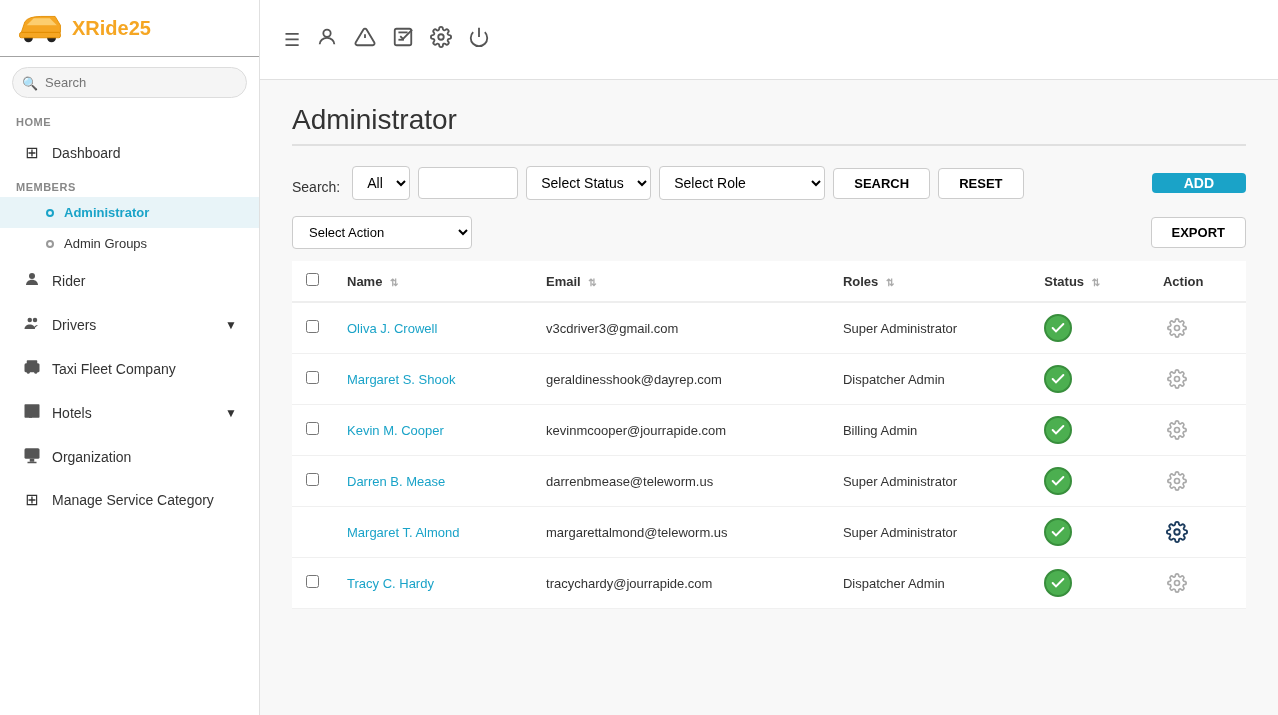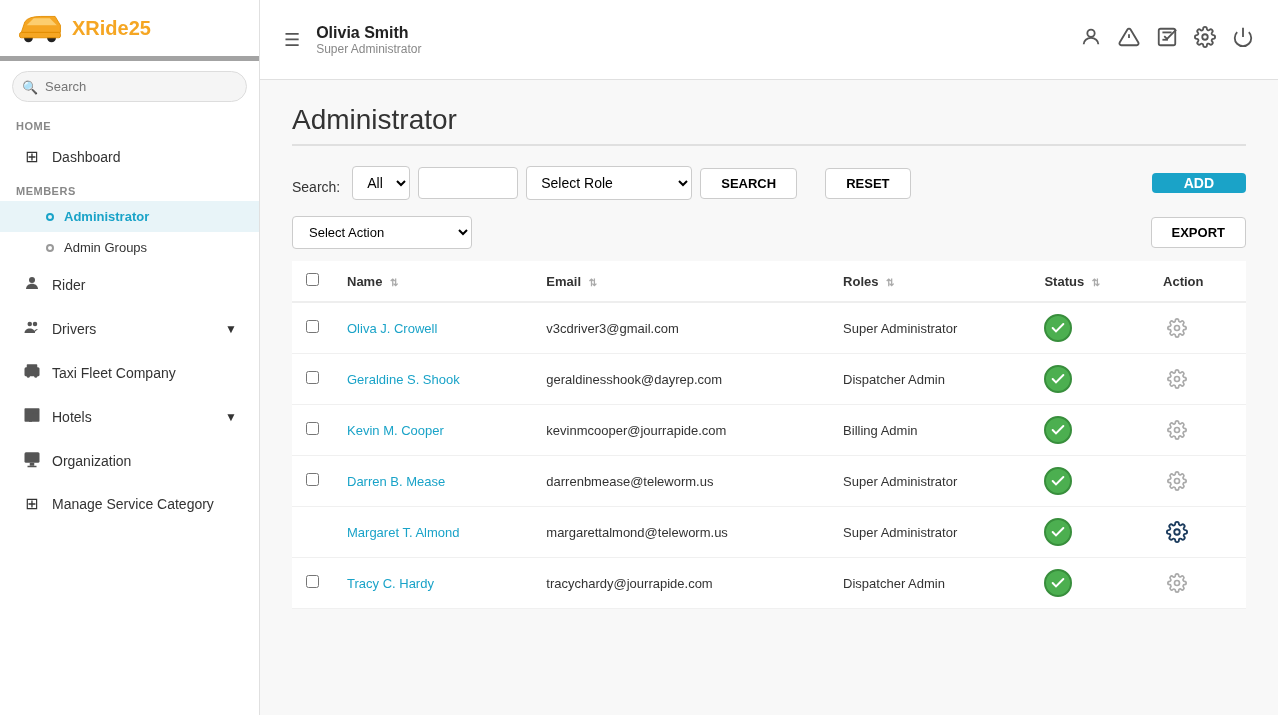--- a/index.html
+++ b/index.html
@@ -1,20 +1,20 @@
 <!DOCTYPE html>
 <html><head>
   <meta charset="utf-8">
   <style>
     * { box-sizing: border-box; margin: 0; padding: 0; }
     body { font-family: Arial, sans-serif; display: flex; height: 715px; width: 1278px; overflow: hidden; background: #f5f5f5; }
 
     
     .sidebar { width: 260px; background: #fff; height: 100%; display: flex; flex-direction: column; border-right: 1px solid #e0e0e0; overflow-y: auto; }
-    .sidebar-logo { display: flex; align-items: center; padding: 12px 16px; border-bottom: 5px solid #a3a3a3; }
+    .sidebar-logo { display: flex; align-items: center; padding: 12px 16px; border-bottom: 1px solid #a3a3a3; }
     .logo-icon { width: 48px; height: 32px; margin-right: 8px; }
     .logo-text { font-size: 20px; font-weight: bold; color: #222; }
     .logo-text span { color: #f5a623; }
     .sidebar-search { padding: 10px 12px; }
     .sidebar-search input { width: 100%; padding: 7px 12px 7px 32px; border: 1px solid #ddd; border-radius: 20px; font-size: 13px; background: #f5f5f5; }
     .search-wrap { position: relative; }
     .search-wrap .s-icon { position: absolute; left: 10px; top: 50%; transform: translateY(-50%); color: #999; font-size: 13px; }
     .sidebar-section-label { padding: 8px 16px 4px; font-size: 11px; font-weight: bold; color: #888; letter-spacing: 0.5px; }
     .sidebar-item { display: flex; align-items: center; padding: 10px 16px; cursor: pointer; font-size: 14px; color: #333; border-radius: 4px; margin: 1px 6px; }
     .sidebar-item.active { background: #1aa3c8; color: #fff; border-radius: 6px; }
@@ -43,21 +43,21 @@
     .page-title { font-size: 28px; font-weight: normal; color: #333; margin-bottom: 8px; }
     .title-underline { height: 2px; background: #e0e0e0; margin-bottom: 20px; }
 
     
     .search-bar { display: flex; align-items: center; gap: 8px; margin-bottom: 16px; flex-wrap: wrap; }
     .search-label { font-size: 14px; color: #333; margin-right: 4px; margin-top: 8px; }
     .search-bar select, .search-bar input[type="text"] { padding: 7px 10px; border: 1px solid #ccc; border-radius: 4px; font-size: 14px; background: #fff; }
     .search-bar select { appearance: auto; }
     .search-bar .text-input { width: 100px; }
     .btn-search { padding: 7px 20px; background: #fff; border: 1px solid #ccc; border-radius: 4px; font-size: 13px; cursor: pointer; font-weight: bold; }
-    .btn-reset { padding: 7px 20px; background: #fff; border: 1px solid #ccc; border-radius: 4px; font-size: 13px; cursor: pointer; font-weight: bold; margin-left: 20px; }
+    .btn-reset { padding: 7px 20px; background: #fff; border: 1px solid #ccc; border-radius: 4px; font-size: 13px; cursor: pointer; font-weight: bold; }
     .btn-add { padding: 2px 32px; background: #1aa3c8; color: #fff; border: none; border-radius: 4px; font-size: 14px; font-weight: bold; cursor: pointer; margin-left: auto; }
 
     
     .actions-row { display: flex; justify-content: space-between; align-items: center; margin-bottom: 12px; }
     .action-select select { padding: 7px 32px 7px 12px; border: 1px solid #ccc; border-radius: 4px; font-size: 13px; background: #fff; appearance: auto; min-width: 180px; }
     .btn-export { padding: 7px 20px; background: #fff; border: 1px solid #ccc; border-radius: 4px; font-size: 13px; cursor: pointer; font-weight: bold; }
 
     
     .admin-table { width: 100%; border-collapse: collapse; background: #fff; font-size: 13px; }
     .admin-table th { background: #fff; padding: 12px 14px; text-align: left; font-weight: bold; color: #333; border-bottom: 2px solid #eee; white-space: nowrap; }
@@ -178,24 +178,20 @@
   <div class="sidebar-item">
     <span class="item-icon">⊞</span>
     <span>Manage Service Category</span>
   </div>
 </div>
 
 <div class="main">
 
   <div class="topbar">
     <span class="topbar-menu-icon">☰</span>
-    <div class="topbar-user">
-      <div class="topbar-user-name">Olivia Smith</div>
-      <div class="topbar-user-role">Super Administrator</div>
-    </div>
     <div class="topbar-actions">
       <span class="topbar-action-icon">
         <svg width="22" height="22" viewBox="0 0 24 24" fill="none" stroke="#555" stroke-width="2">
             <circle cx="12" cy="8" r="4"></circle>
             <path d="M4 20c0-4 3.6-7 8-7s8 3 8 7"></path>
           </svg>
       </span>
       <span class="topbar-action-icon">
         <svg width="22" height="22" viewBox="0 0 24 24" fill="none" stroke="#555" stroke-width="2">
             <path d="M10.29 3.86L1.82 18a2 2 0 001.71 3h16.94a2 2 0 001.71-3L13.71 3.86a2 2 0 00-3.42 0z"></path>
@@ -230,20 +226,25 @@
     <div class="page-title">Administrator</div>
     <div class="title-underline"></div>
 
     <div class="search-bar">
       <span class="search-label">Search:</span>
       <select>
         <option>All</option>
       </select>
       <input type="text" class="text-input" value="" style="">
       <select>
+        <option>Select Status</option>
+        <option>Active</option>
+        <option>Inactive</option>
+      </select>
+      <select>
         <option>Select Role</option>
         <option>Super Administrator</option>
         <option>Dispatcher Admin</option>
         <option>Billing Admin</option>
       </select>
       <button class="btn-search">SEARCH</button>
       <button class="btn-reset">RESET</button>
       <button class="btn-add">ADD</button>
     </div>
 
@@ -302,21 +303,21 @@
                 <div class="gear-icon">
                   <svg width="20" height="20" viewBox="0 0 24 24" fill="none" stroke="#aaa" stroke-width="2">
                     <circle cx="12" cy="12" r="3"></circle>
                     <path d="M19.4 15a1.65 1.65 0 0 0 .33 1.82l.06.06a2 2 0 0 1-2.83 2.83l-.06-.06a1.65 1.65 0 0 0-1.82-.33 1.65 1.65 0 0 0-1 1.51V21a2 2 0 0 1-4 0v-.09A1.65 1.65 0 0 0 9 19.4a1.65 1.65 0 0 0-1.82.33l-.06.06a2 2 0 0 1-2.83-2.83l.06-.06A1.65 1.65 0 0 0 4.68 15a1.65 1.65 0 0 0-1.51-1H3a2 2 0 0 1 0-4h.09A1.65 1.65 0 0 0 4.6 9a1.65 1.65 0 0 0-.33-1.82l-.06-.06a2 2 0 0 1 2.83-2.83l.06.06A1.65 1.65 0 0 0 9 4.68a1.65 1.65 0 0 0 1-1.51V3a2 2 0 0 1 4 0v.09a1.65 1.65 0 0 0 1 1.51 1.65 1.65 0 0 0 1.82-.33l.06-.06a2 2 0 0 1 2.83 2.83l-.06.06A1.65 1.65 0 0 0 19.4 9a1.65 1.65 0 0 0 1.51 1H21a2 2 0 0 1 0 4h-.09a1.65 1.65 0 0 0-1.51 1z"></path>
                   </svg>
                 </div>
               </td>
             </tr>
             <tr>
               <td class="checkbox-cell"><input type="checkbox" style=""></td>
-              <td><a href="#" class="name-link">Geraldine S. Shook</a></td>
+              <td><a href="#" class="name-link">Margaret S. Shook</a></td>
               <td>geraldinesshook@dayrep.com</td>
               <td>Dispatcher Admin</td>
               <td>
                 <div class="status-icon">
                   <svg width="16" height="16" viewBox="0 0 24 24" fill="white">
                     <polyline points="20,6 9,17 4,12" stroke="white" stroke-width="3" fill="none" stroke-linecap="round"></polyline>
                   </svg>
                 </div>
               </td>
               <td>

